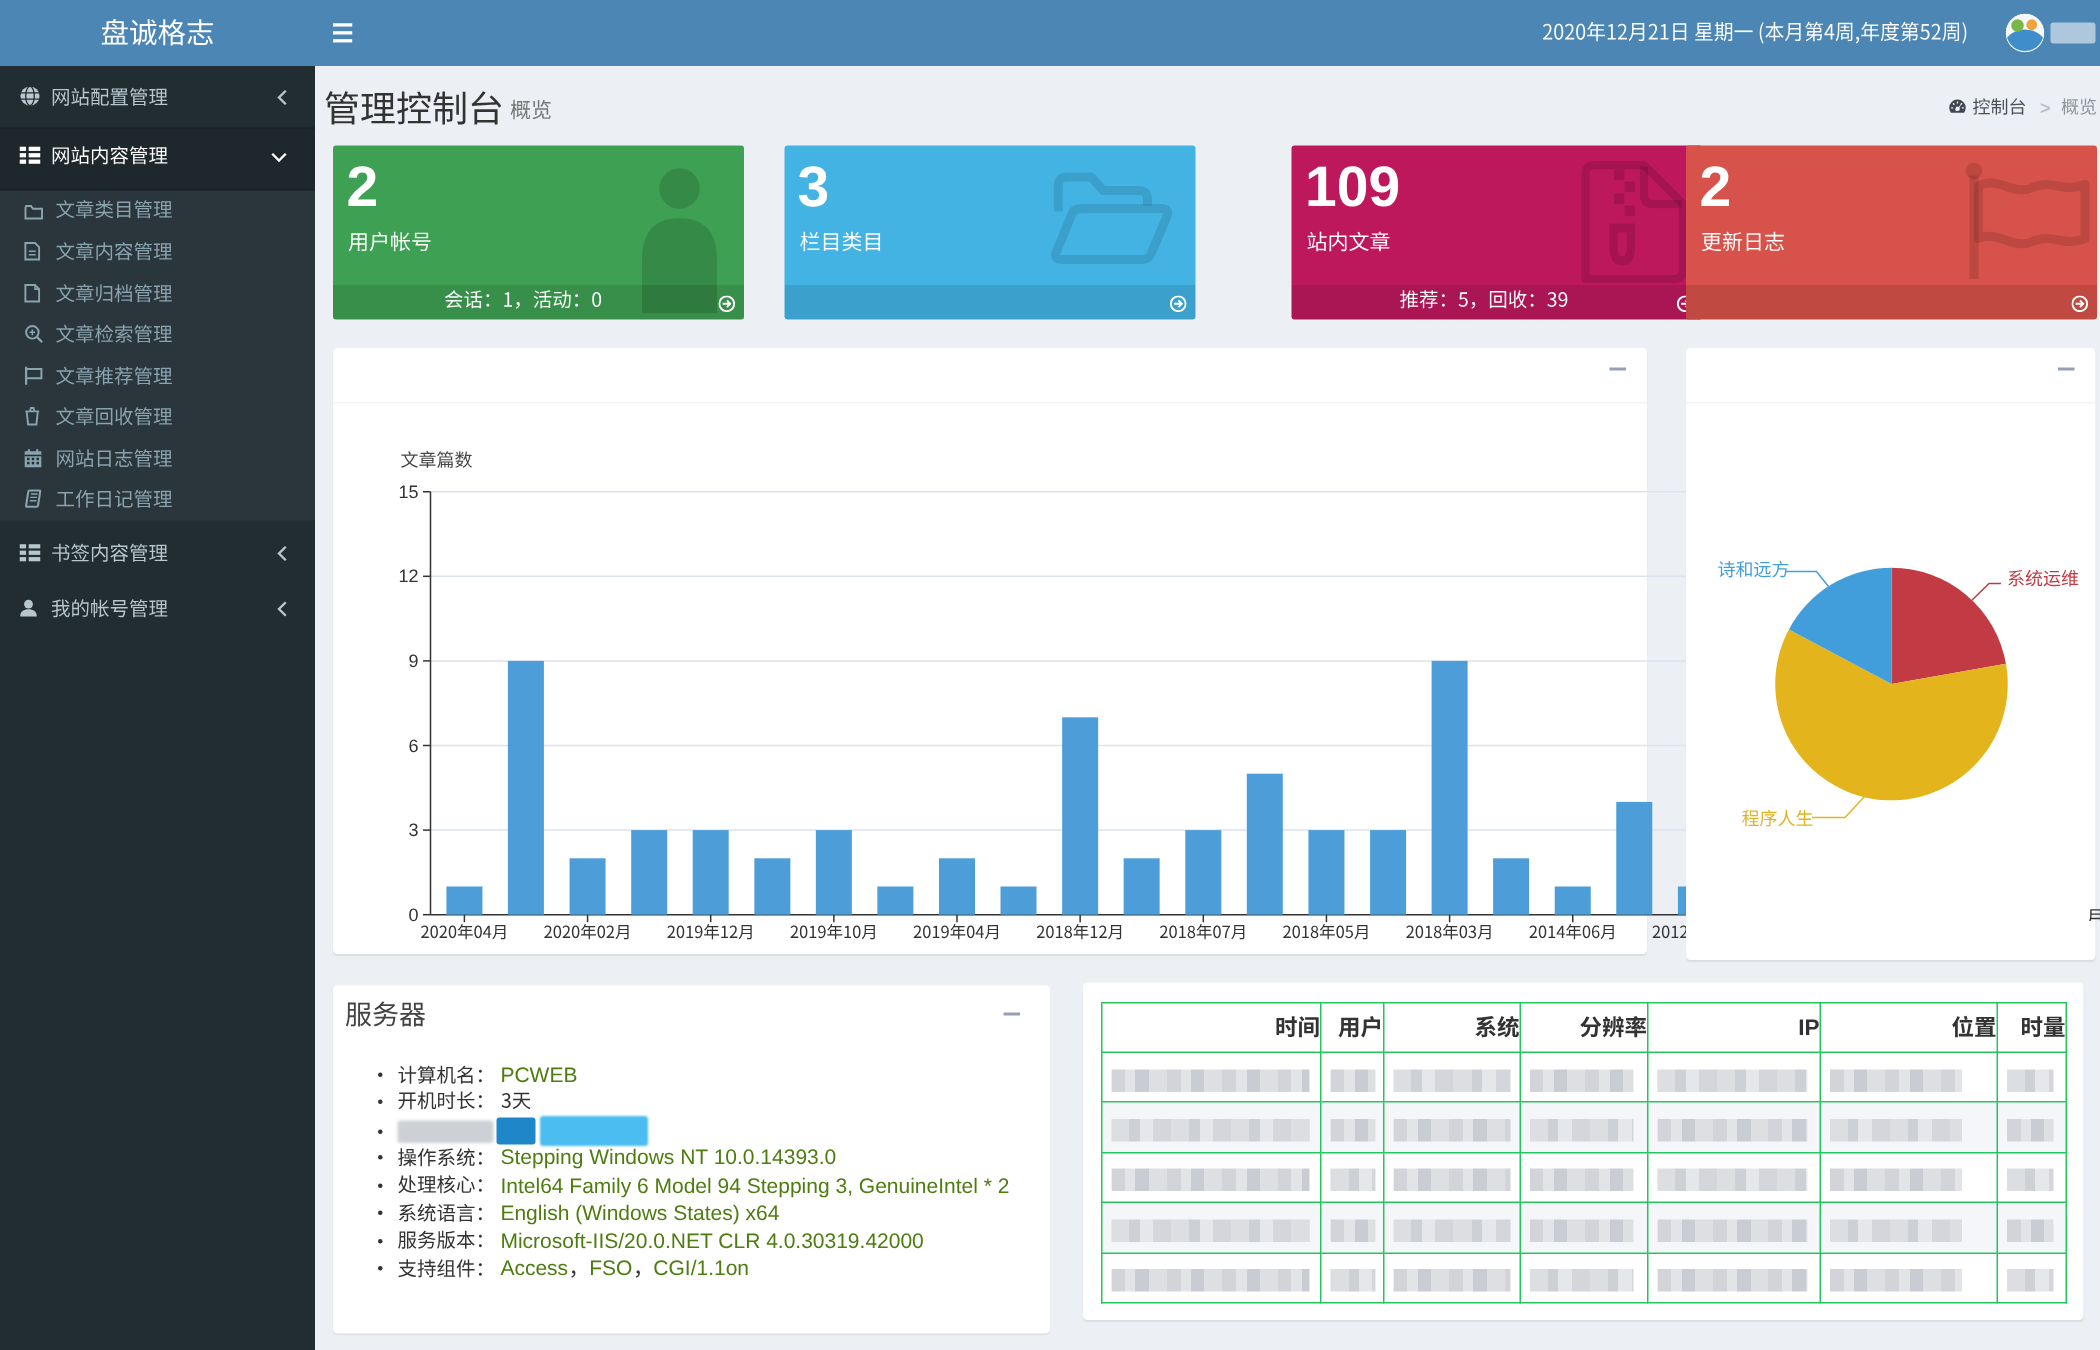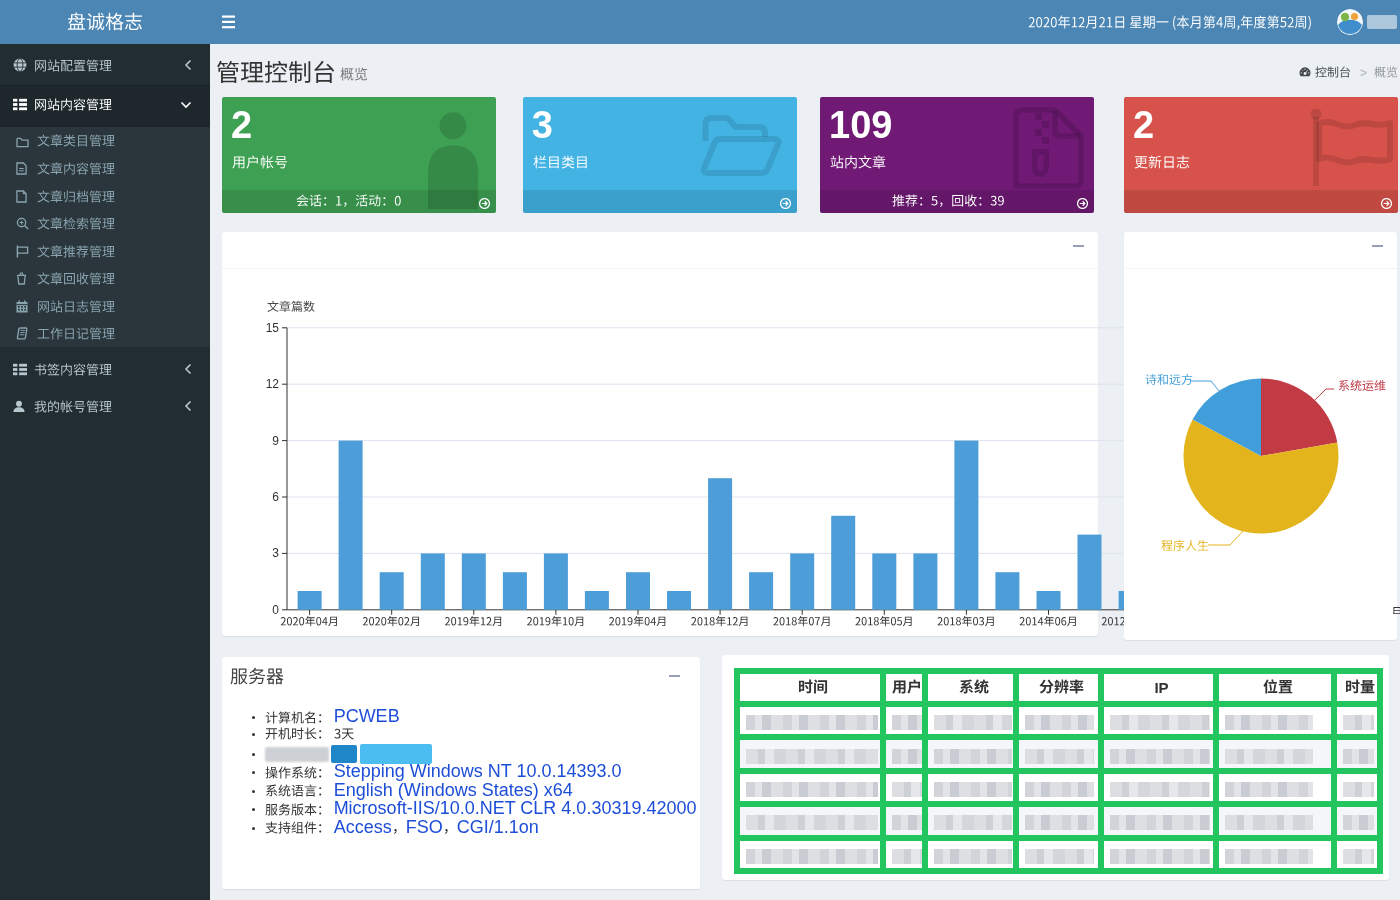--- a/index.html
+++ b/index.html
@@ -34,31 +34,31 @@
 .sbox .bicon{position:absolute;right:12px;top:6px;opacity:1}
 .sfoot{position:absolute;left:0;bottom:0;width:100%;height:23px;background:rgba(0,0,0,.1);text-align:center;line-height:20.5px}
 .sarr{position:absolute;right:6px;top:4px;width:11px;height:11px}
 
 .panel{position:absolute;background:#fff;border-radius:3px;box-shadow:0 1px 1px rgba(0,0,0,.08)}
 .phead{position:absolute;left:0;top:0;width:100%;height:36.5px;border-bottom:1px solid #f4f4f4}
 .pminus{position:absolute;width:11px;height:2px;background:#97a0b3}
 
 #tblwrap{position:absolute;left:722px;top:655px;width:667px;height:225px;background:#fff;border-radius:3px;box-shadow:0 1px 1px rgba(0,0,0,.08)}
 table.lt{border-collapse:collapse;position:absolute;left:12px;top:13px}
-table.lt th,table.lt td{border:6px solid #22c55e;font-size:14px;color:#333;text-align:center;vertical-align:middle}
+table.lt th,table.lt td{border:1px solid #22c55e;font-size:14px;color:#333;text-align:right;vertical-align:middle}
 table.lt th{height:33px;padding:0 0 0 6px}
 table.lt td{height:33.4px;padding:0 0 0 6px}
 tr.stripe{background:#f5f6fa}
 .blur{height:15px;position:relative;top:2px;background:repeating-linear-gradient(90deg,#d2d4d9 0 9px,#e3e4e8 9px 16px,#c9ccd2 16px 25px,#dddfe3 25px 37px)}
 .blur2{height:15px;position:relative;top:2px;background:repeating-linear-gradient(90deg,#dcdee2 0 12px,#cdd0d5 12px 19px,#e6e7ea 19px 28px,#d4d6db 28px 40px)}
 
 #srvlist{position:absolute;left:252px;top:707.3px;font-size:13px;color:#333}
 #srvlist .row{height:18.4px;line-height:18.4px;white-space:nowrap}
 #srvlist .row .dot{display:inline-block;width:3px;height:3px;border-radius:50%;background:#333;vertical-align:3px;margin-right:10px}
-#srvlist .val{font-size:18px;color:#1d4ed8}
+#srvlist .val{font-size:14px;color:#4d7c0f}
 </style>
 </head>
 <body>
 <svg width="0" height="0" style="position:absolute">
     <defs>
       <path id="g0" d="M390 -426C446 -397 516 -352 550 -320L588 -368C554 -400 483 -442 428 -469ZM464 -850C457 -826 444 -793 431 -765H212V-589L211 -550H51V-484H201C186 -423 151 -361 74 -312C90 -302 118 -274 129 -259C221 -319 261 -402 277 -484H741V-367C741 -356 737 -352 723 -352C710 -351 664 -351 616 -352C627 -334 637 -307 640 -288C708 -288 752 -288 779 -299C807 -310 816 -330 816 -366V-484H956V-550H816V-765H512L545 -834ZM397 -647C450 -621 514 -580 545 -550H286L287 -588V-703H741V-550H547L585 -596C552 -627 487 -666 434 -690ZM158 -261V-15H45V52H955V-15H843V-261ZM228 -15V-200H362V-15ZM431 -15V-200H565V-15ZM635 -15V-200H770V-15Z"></path>
       <path id="g1" d="M771 -801C808 -768 850 -721 869 -689L922 -721C902 -752 859 -797 822 -829ZM97 -768C155 -718 228 -646 262 -601L314 -655C279 -700 204 -768 145 -816ZM167 60V57C182 37 210 14 349 -100C338 -52 323 -5 301 37C317 45 347 70 359 83C435 -54 448 -260 448 -401H565C560 -208 556 -140 545 -123C538 -114 531 -112 519 -113C507 -113 477 -113 444 -116C454 -98 460 -71 462 -51C496 -49 531 -50 550 -52C574 -55 588 -61 602 -80C622 -106 626 -191 632 -435C632 -444 632 -465 632 -465H448V-603H663C674 -426 696 -264 728 -143C682 -73 629 -14 569 31C586 42 608 63 618 75C667 37 712 -10 753 -64C786 21 826 71 874 71C934 71 957 26 968 -114C951 -121 928 -136 913 -152C909 -45 900 1 883 1C856 1 828 -50 802 -136C863 -235 910 -353 940 -486L872 -512C851 -407 820 -313 779 -231C757 -332 740 -460 730 -603H959V-671H727C724 -725 723 -780 723 -837H654C655 -781 656 -725 659 -671H375V-401C375 -315 372 -209 351 -109C344 -125 332 -150 327 -167L244 -102V-527H40V-454H175V-92C175 -42 144 -6 127 9C139 20 158 43 166 59Z"></path>
       <path id="g2" d="M575 -667H794C764 -604 723 -546 675 -496C627 -545 590 -597 563 -648ZM202 -840V-626H52V-555H193C162 -417 95 -260 28 -175C41 -158 60 -129 67 -109C117 -175 165 -284 202 -397V79H273V-425C304 -381 339 -327 355 -299L400 -356C382 -382 300 -481 273 -511V-555H387L363 -535C380 -523 409 -497 422 -484C456 -514 490 -550 521 -590C548 -543 583 -495 626 -450C541 -377 441 -323 341 -291C356 -276 375 -248 384 -230C410 -240 436 -250 462 -262V81H532V37H811V77H884V-270L930 -252C941 -271 962 -300 977 -315C878 -345 794 -392 726 -449C796 -522 853 -610 889 -713L842 -735L828 -732H612C628 -761 642 -791 654 -822L582 -841C543 -739 478 -641 403 -570V-626H273V-840ZM532 -29V-222H811V-29ZM511 -287C570 -318 625 -356 676 -401C725 -358 782 -319 847 -287Z"></path>
       <path id="g3" d="M270 -256V-38C270 44 301 66 416 66C440 66 618 66 644 66C741 66 765 33 776 -98C755 -103 724 -113 707 -126C702 -19 693 -2 639 -2C600 -2 450 -2 420 -2C356 -2 345 -9 345 -39V-256ZM378 -316C460 -268 556 -194 601 -143L656 -194C608 -246 510 -315 430 -361ZM744 -232C794 -147 850 -33 873 36L946 5C921 -62 862 -174 812 -257ZM150 -247C130 -169 95 -68 50 -5L117 30C162 -36 196 -143 217 -224ZM459 -840V-696H56V-624H459V-454H121V-383H886V-454H537V-624H947V-696H537V-840Z"></path>
       <path id="g4" d="M194 -536C239 -481 288 -416 333 -352C295 -245 242 -155 172 -88C188 -79 218 -57 230 -46C291 -110 340 -191 379 -285C411 -238 438 -194 457 -157L506 -206C482 -249 447 -303 407 -360C435 -443 456 -534 472 -632L403 -640C392 -565 377 -494 358 -428C319 -480 279 -532 240 -578ZM483 -535C529 -480 577 -415 620 -350C580 -240 526 -148 452 -80C469 -71 498 -49 511 -38C575 -103 625 -184 664 -280C699 -224 728 -171 747 -127L799 -171C776 -224 738 -290 693 -358C720 -440 740 -531 755 -630L687 -638C676 -564 662 -494 644 -428C608 -479 570 -529 532 -574ZM88 -780V78H164V-708H840V-20C840 -2 833 3 814 4C795 5 729 6 663 3C674 23 687 57 692 77C782 78 837 76 869 64C902 52 915 28 915 -20V-780Z"></path>
@@ -506,21 +506,21 @@
           <path d="M15.5 30 Q17 26 21.5 26 H75 Q81 26 79 31 L68.5 56 Q67 60 62.5 60 H9 Q3.5 60 5 55.5 Z"></path>
         </g>
       </svg></div>
   <div class="sfoot">
       <span class="sarr"><svg width="11" height="11" viewBox="0 0 16 16">
           <circle cx="8" cy="8" r="7.2" fill="none" stroke="#fff" stroke-width="1.8"></circle>
           <path d="M4 8 H11 M8.2 4.8 L11.4 8 L8.2 11.2" stroke="#fff" stroke-width="1.8" fill="none"></path>
         </svg></span>
     </div>
 </div>
-<div class="sbox" style="left:820px;background:#701a75">
+<div class="sbox" style="left:861px;background:#be185d">
   <div class="num">109</div>
   <div class="lbl"><svg class="ct" width="56.0" height="14" viewBox="0 -880 4000 1000" fill="#fff">
         <use href="#g5"></use>
         <use href="#g10" x="1000"></use>
         <use href="#g12" x="2000"></use>
         <use href="#g13" x="3000"></use>
       </svg></div>
   <div class="bicon" style="right:10px;top:9.5px"><svg width="71" height="82" viewBox="0 0 71 82">
         <g fill="none" stroke="rgba(0,0,0,0.13)" stroke-width="5.5">
           <path d="M3 79 V9 Q3 3 9 3 H42 L68 29 V73 Q68 79 62 79 Z" stroke-linejoin="round"></path>
@@ -843,33 +843,40 @@
       </svg></div>
   <div class="row"><span class="dot"></span><span style="display:inline-block;width:64px;height:15px;background:#cdd0d4;border-radius:2px;vertical-align:-3px;filter:blur(1px)"></span><span style="display:inline-block;width:26px;height:18px;background:#1f86c8;border-radius:2px;vertical-align:-4px;margin-left:2px"></span><span style="display:inline-block;width:72px;height:20px;background:#4bbdf0;border-radius:2px;vertical-align:-5px;margin-left:3px;filter:blur(.6px)"></span></div>
   <div class="row"><span class="dot"></span><svg class="ct" width="65.0" height="13" viewBox="0 -880 5000 1000" fill="#333">
         <use href="#g96"></use>
         <use href="#g26" x="1000"></use>
         <use href="#g78" x="2000"></use>
         <use href="#g79" x="3000"></use>
         <use href="#g63" x="4000"></use>
       </svg> <span class="val">Stepping Windows NT 10.0.14393.0</span></div>
   <div class="row"><span class="dot"></span><svg class="ct" width="65.0" height="13" viewBox="0 -880 5000 1000" fill="#333">
+        <use href="#g97"></use>
+        <use href="#g9" x="1000"></use>
+        <use href="#g98" x="2000"></use>
+        <use href="#g99" x="3000"></use>
+        <use href="#g63" x="4000"></use>
+      </svg> <span class="val">Intel64 Family 6 Model 94 Stepping 3, GenuineIntel * 2</span></div>
+  <div class="row"><span class="dot"></span><svg class="ct" width="65.0" height="13" viewBox="0 -880 5000 1000" fill="#333">
         <use href="#g78"></use>
         <use href="#g79" x="1000"></use>
         <use href="#g101" x="2000"></use>
         <use href="#g102" x="3000"></use>
         <use href="#g63" x="4000"></use>
       </svg> <span class="val">English (Windows States) x64</span></div>
   <div class="row"><span class="dot"></span><svg class="ct" width="65.0" height="13" viewBox="0 -880 5000 1000" fill="#333">
         <use href="#g86"></use>
         <use href="#g87" x="1000"></use>
         <use href="#g103" x="2000"></use>
         <use href="#g43" x="3000"></use>
         <use href="#g63" x="4000"></use>
-      </svg> <span class="val">Microsoft-IIS/10.0.NET CLR 4.0.30319.42000</span></div>
+      </svg> <span class="val">Microsoft-IIS/20.0.NET CLR 4.0.30319.42000</span></div>
   <div class="row"><span class="dot"></span><svg class="ct" width="65.0" height="13" viewBox="0 -880 5000 1000" fill="#333">
         <use href="#g104"></use>
         <use href="#g105" x="1000"></use>
         <use href="#g106" x="2000"></use>
         <use href="#g107" x="3000"></use>
         <use href="#g63" x="4000"></use>
       </svg> <span class="val">Access</span><svg class="ct" width="14.0" height="14" viewBox="0 -880 1000 1000" fill="#333">
         <use href="#g64"></use>
       </svg><span class="val">FSO</span><svg class="ct" width="14.0" height="14" viewBox="0 -880 1000 1000" fill="#333">
         <use href="#g64"></use>

